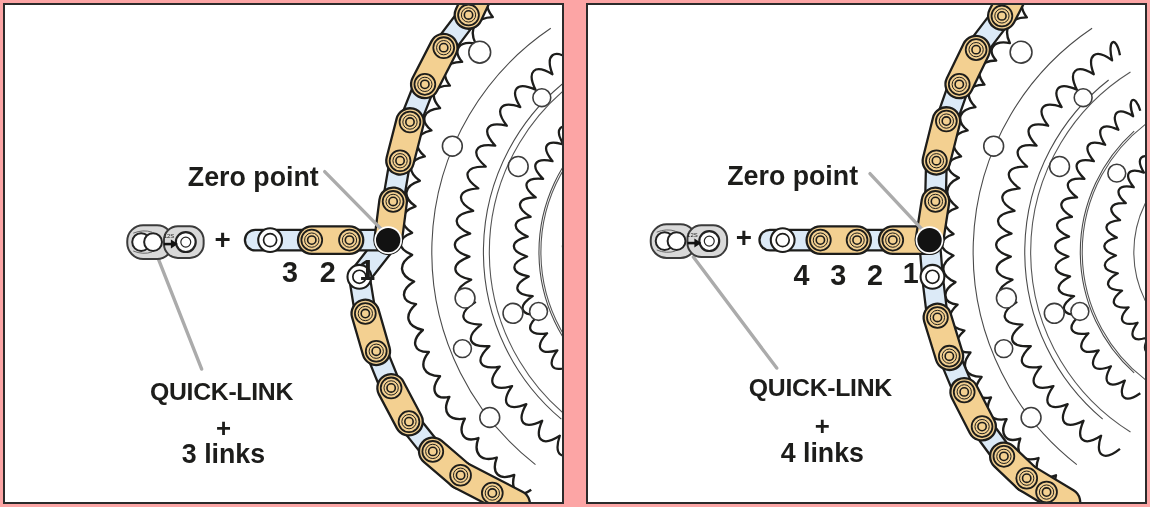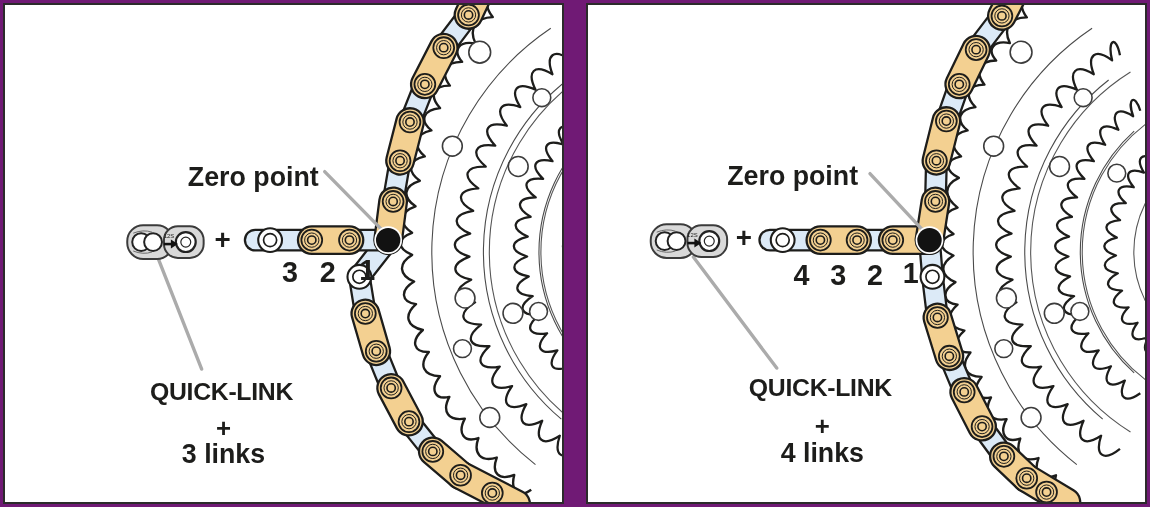--- a/index.html
+++ b/index.html
@@ -1,16 +1,16 @@
 <!DOCTYPE html>
 <html><head>
 <meta charset="utf-8">
 <style>
   html,body{margin:0;padding:0;background:#ffffff;}
-  .canvas{position:relative;width:1150px;height:507px;background:#701a75;overflow:hidden;
+  .canvas{position:relative;width:1150px;height:507px;background:#fca5a5;overflow:hidden;
           font-family:"Liberation Sans","DejaVu Sans",sans-serif;}
   .panel{position:absolute;top:3px;width:561px;height:501px;border:2px solid #2b2b2b;
          background:#fff;box-sizing:border-box;overflow:hidden;}
   .panel--left{left:3px;}
   .panel--right{left:586px;}
   .panel svg{position:absolute;left:0;top:0;width:100%;height:100%;display:block;}
   svg text{fill:#1d1d1b;font-family:"Liberation Sans","DejaVu Sans",sans-serif;}
   .num{font-size:29px;font-weight:700;}
   .lbl{font-size:27px;font-weight:600;}
   .plus-mid{font-size:28px;font-weight:600;}

